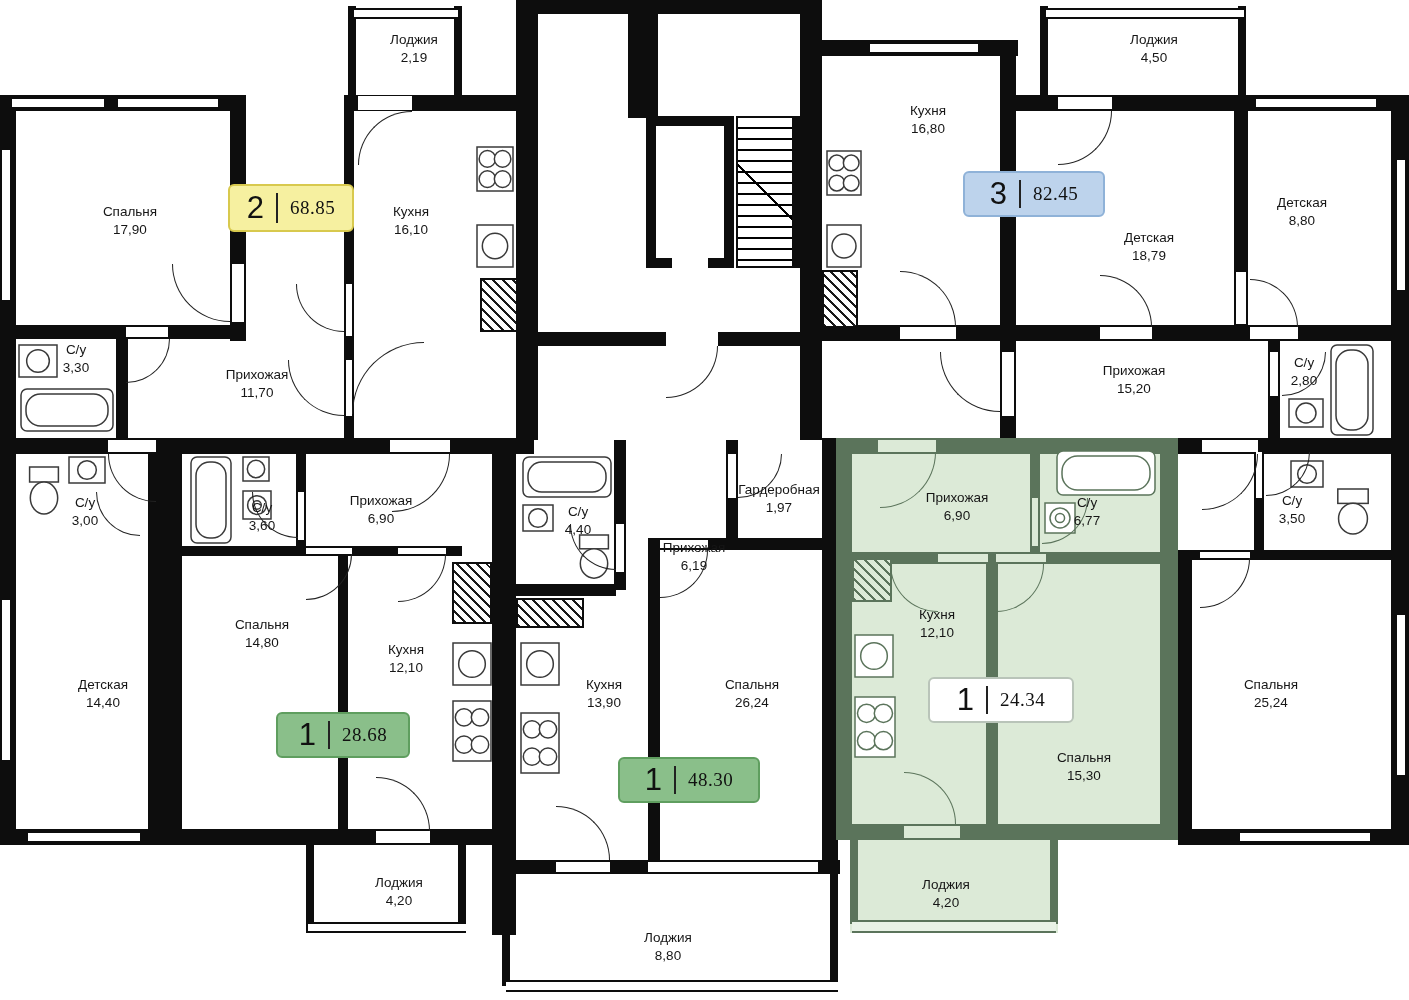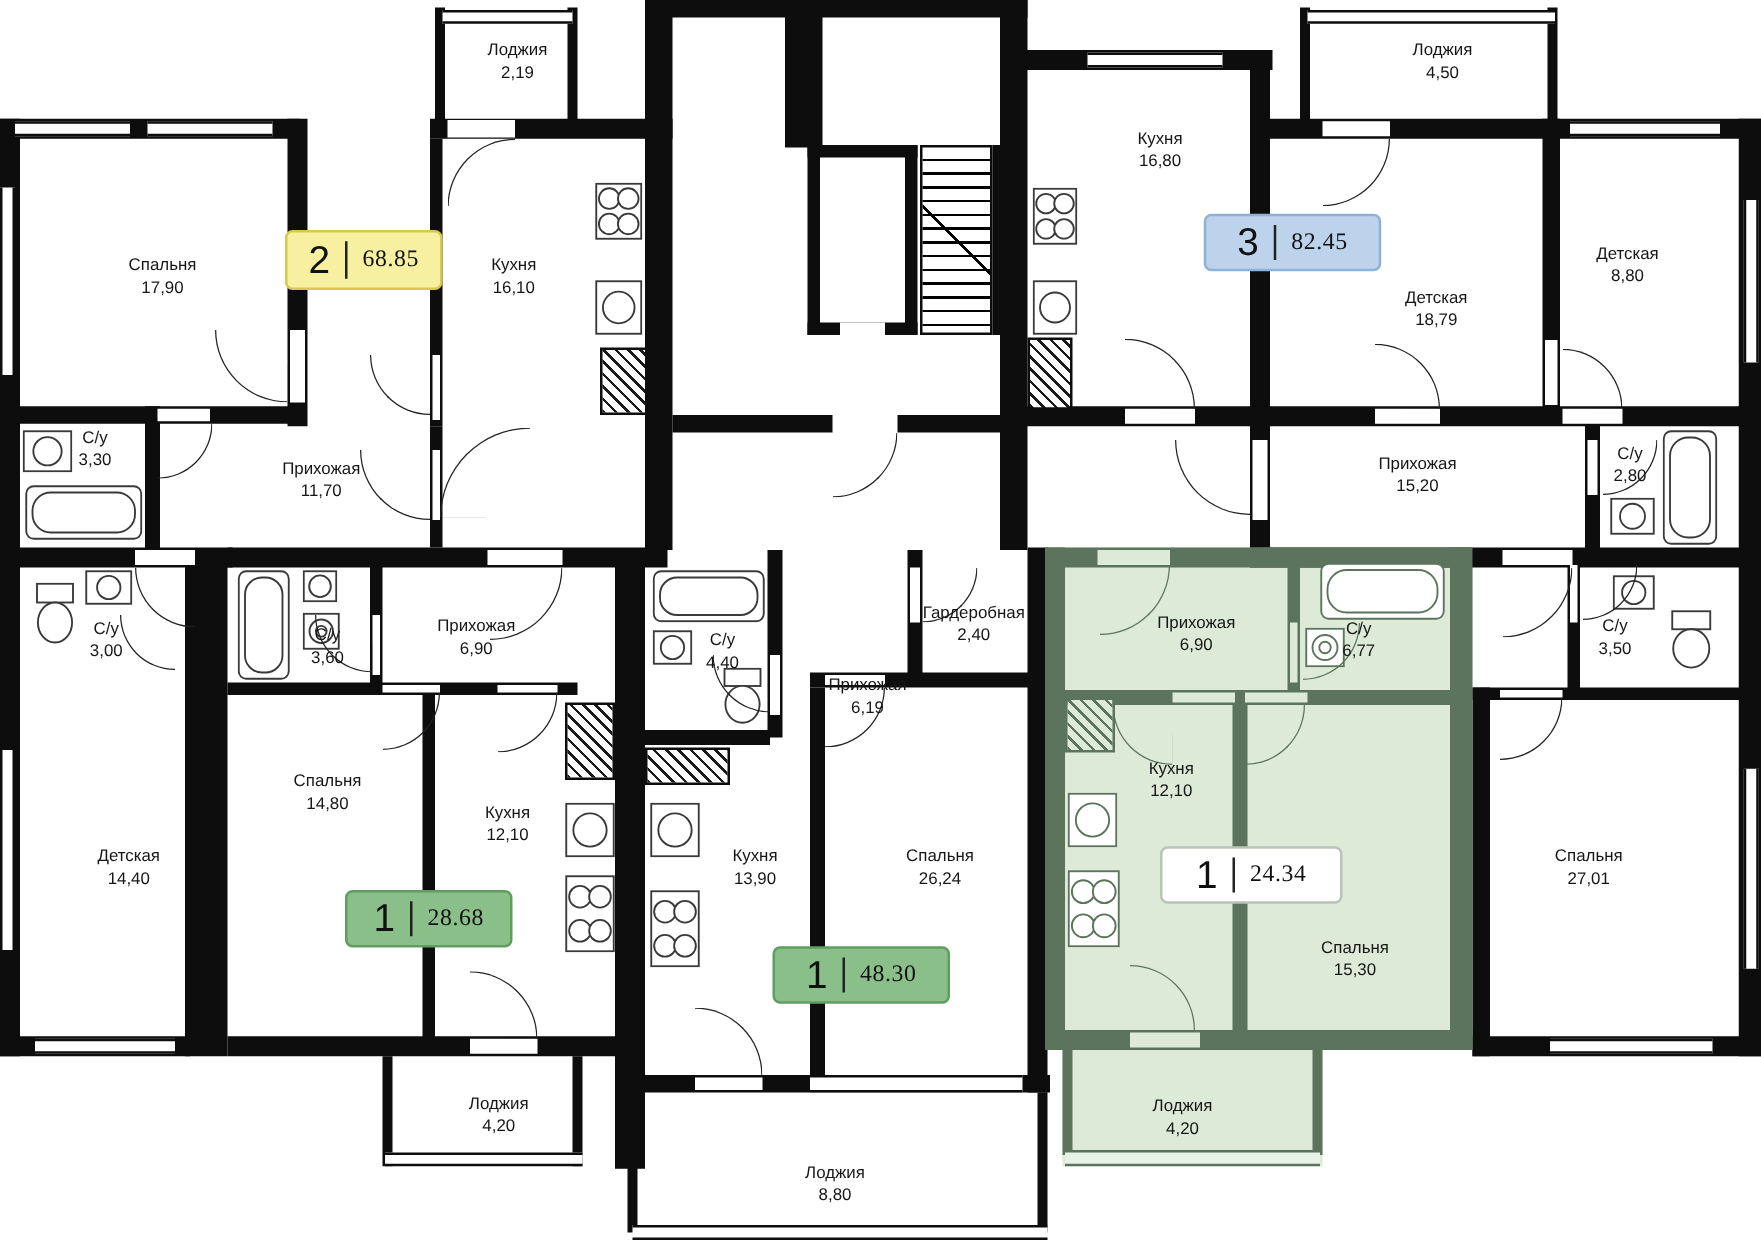--- a/index.html
+++ b/index.html
@@ -357,21 +357,21 @@
     <div class="room-label" style="left: 578px; top: 521px;">
       <span>С/у</span>
       <span>4,40</span>
     </div>
     <div class="room-label" style="left: 694px; top: 557px;">
       <span>Прихожая</span>
       <span>6,19</span>
     </div>
     <div class="room-label" style="left: 779px; top: 499px;">
       <span>Гардеробная</span>
-      <span>2,40</span>
+      <span>1,97</span>
     </div>
     <div class="room-label" style="left: 604px; top: 694px;">
       <span>Кухня</span>
       <span>13,90</span>
     </div>
     <div class="room-label" style="left: 752px; top: 694px;">
       <span>Спальня</span>
       <span>26,24</span>
     </div>
     <div class="room-label" style="left: 668px; top: 947px;">
@@ -421,21 +421,21 @@
     <div class="room-label" style="left: 946px; top: 894px;">
       <span>Лоджия</span>
       <span>4,20</span>
     </div>
     <div class="room-label" style="left: 1292px; top: 510px;">
       <span>С/у</span>
       <span>3,50</span>
     </div>
     <div class="room-label" style="left: 1271px; top: 694px;">
       <span>Спальня</span>
-      <span>27,01</span>
+      <span>25,24</span>
     </div>
     <div class="badge" style="left: 228px; top: 184px; width: 126px; height: 48px; background: rgb(246, 240, 160); border-color: rgb(216, 201, 78);">
       <span class="num">2</span>
       <span class="sep"></span>
       <span class="area">68.85</span>
     </div>
     <div class="badge" style="left: 963px; top: 171px; width: 142px; height: 46px; background: rgb(189, 211, 236); border-color: rgb(143, 178, 216);">
       <span class="num">3</span>
       <span class="sep"></span>
       <span class="area">82.45</span>

